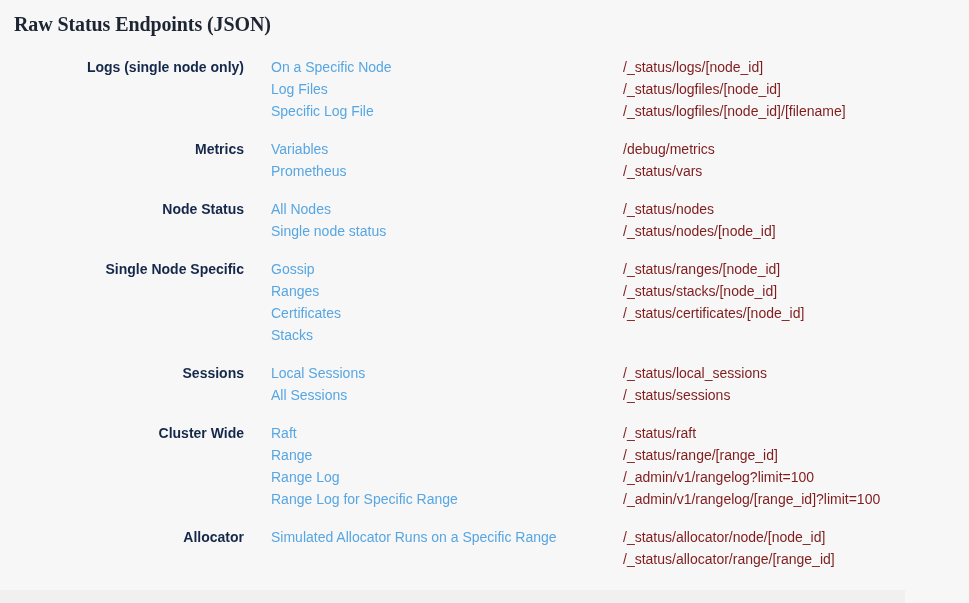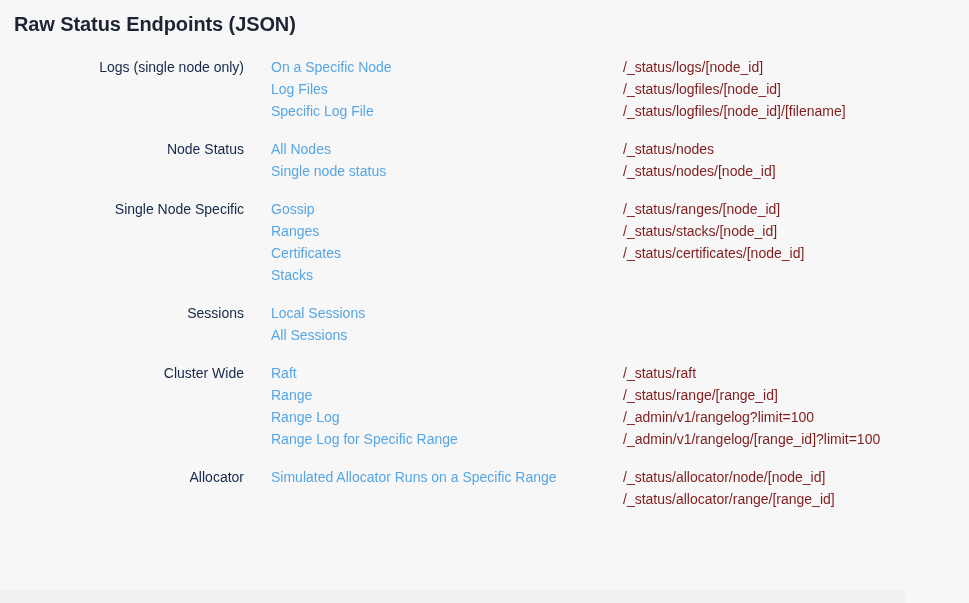--- a/index.html
+++ b/index.html
@@ -12,37 +12,38 @@
     font-family: "Liberation Sans", sans-serif;
     -webkit-font-smoothing: antialiased;
   }
   .page-title {
     margin: 0;
     padding: 13px 0 0 14px;
     font-size: 20px;
     font-weight: 600;
     color: #1d2532;
     letter-spacing: -0.1px;
+    font-family: Liberation Serif, serif;
   }
   .endpoints-table {
     margin-top: 20px;
   }
   .group {
     display: grid;
     grid-template-columns: 271px 352px 1fr;
     margin-bottom: 16px;
     font-size: 14px;
     line-height: 22px;
   }
   .cat {
     box-sizing: border-box;
     text-align: right;
     padding-right: 27px;
     color: #152849;
-    font-weight: 400;
+    font-weight: 700;
   }
   .lnk {
     display: block;
     color: #57a6e2;
     text-decoration: none;
     cursor: pointer;
   }
   .pth {
     color: #7f1d1d;
   }
@@ -68,20 +69,31 @@
           <a class="lnk">Log Files</a>
           <a class="lnk">Specific Log File</a>
         </div>
     <div class="paths">
           <div class="pth">/_status/logs/[node_id]</div>
           <div class="pth">/_status/logfiles/[node_id]</div>
           <div class="pth">/_status/logfiles/[node_id]/[filename]</div>
         </div>
   </div>
 
+  <div class="group">
+    <div class="cat">Metrics</div>
+    <div class="links">
+          <a class="lnk">Variables</a>
+          <a class="lnk">Prometheus</a>
+        </div>
+    <div class="paths">
+          <div class="pth">/debug/metrics</div>
+          <div class="pth">/_status/vars</div>
+        </div>
+  </div>
 
   <div class="group">
     <div class="cat">Node Status</div>
     <div class="links">
           <a class="lnk">All Nodes</a>
           <a class="lnk">Single node status</a>
         </div>
     <div class="paths">
           <div class="pth">/_status/nodes</div>
           <div class="pth">/_status/nodes/[node_id]</div>
@@ -102,20 +114,24 @@
           <div class="pth">/_status/certificates/[node_id]</div>
         </div>
   </div>
 
   <div class="group">
     <div class="cat">Sessions</div>
     <div class="links">
           <a class="lnk">Local Sessions</a>
           <a class="lnk">All Sessions</a>
         </div>
+    <div class="paths">
+          <div class="pth">/_status/local_sessions</div>
+          <div class="pth">/_status/sessions</div>
+        </div>
   </div>
 
   <div class="group">
     <div class="cat">Cluster Wide</div>
     <div class="links">
           <a class="lnk">Raft</a>
           <a class="lnk">Range</a>
           <a class="lnk">Range Log</a>
           <a class="lnk">Range Log for Specific Range</a>
         </div>

